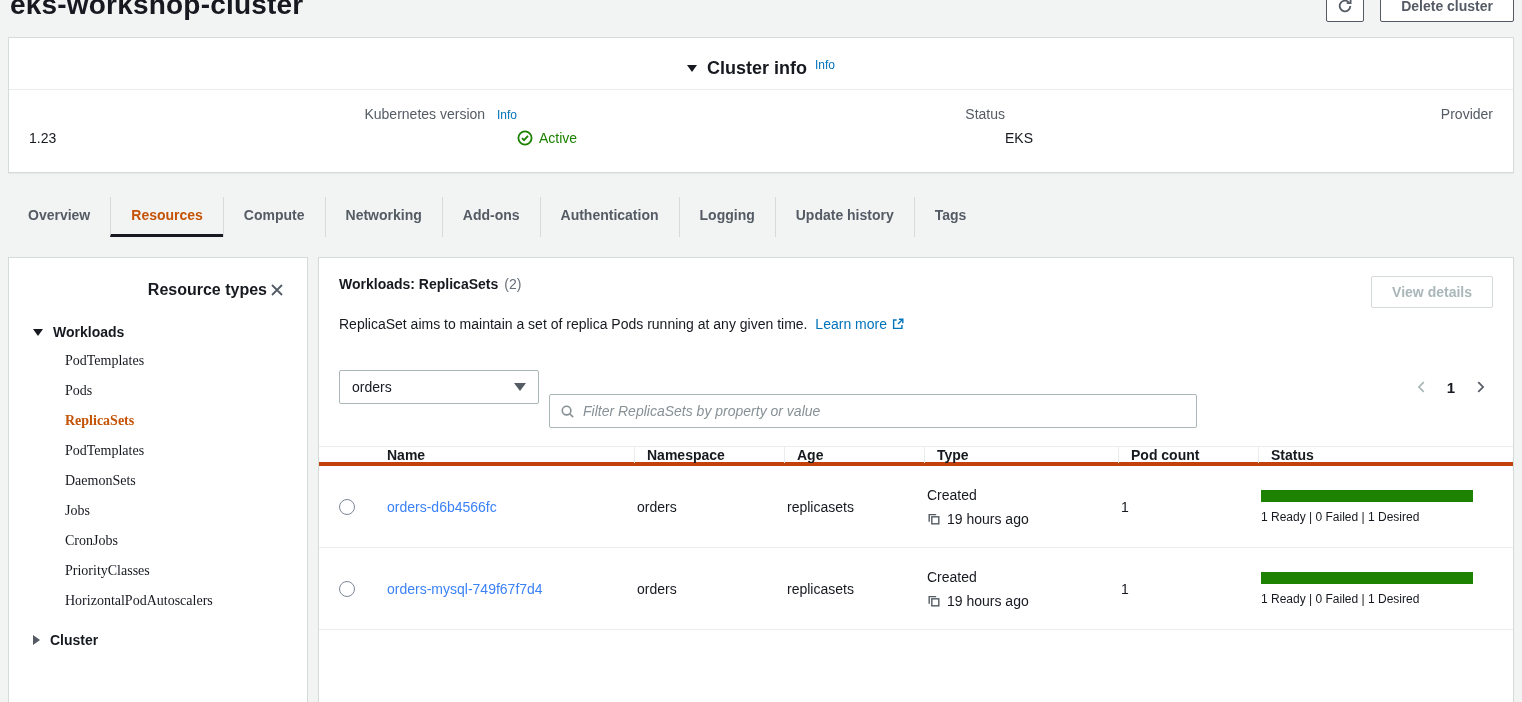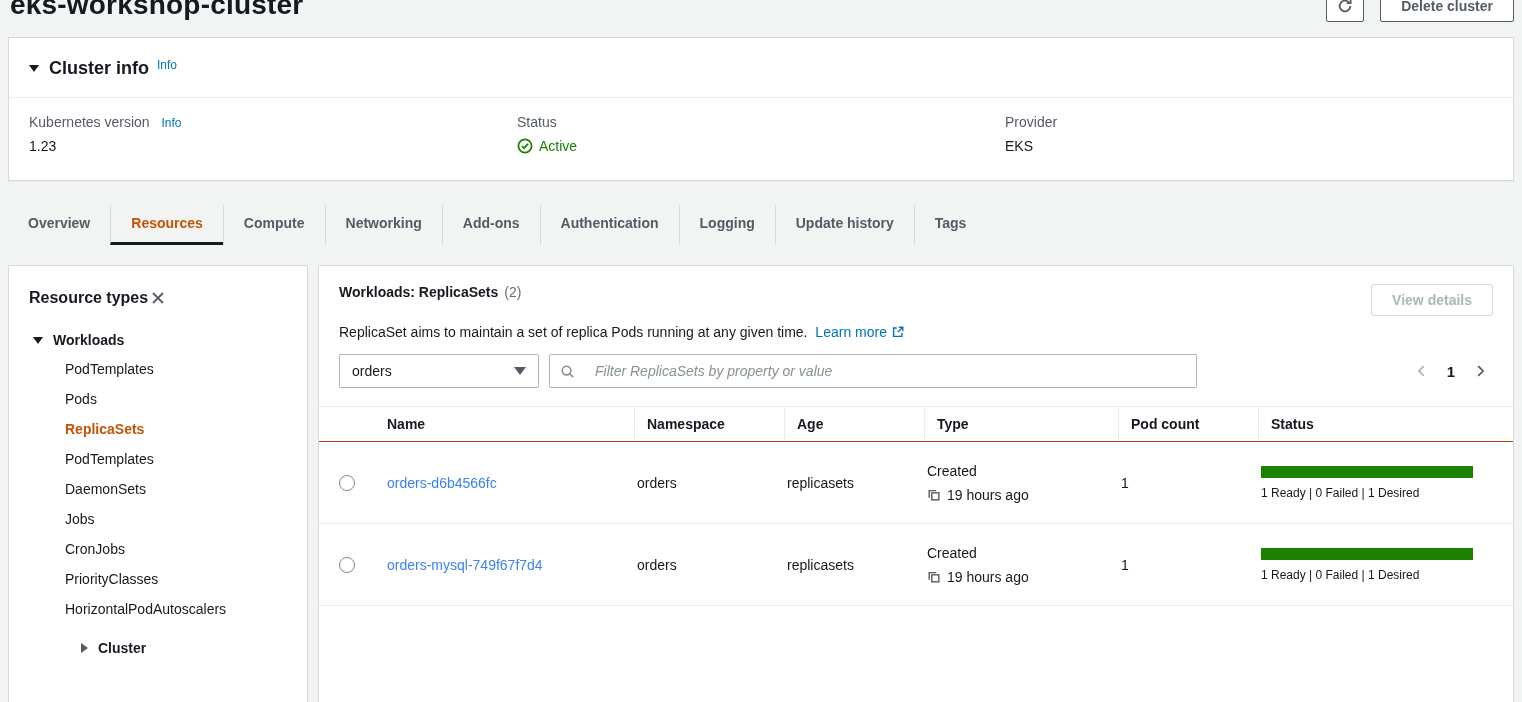--- a/index.html
+++ b/index.html
@@ -21,83 +21,83 @@
     height: 32px; background: #fff; border: 1px solid #545b64; border-radius: 2px;
     color: #545b64; font-weight: 700; font-size: 14px; cursor: pointer;
     font-family: "Liberation Sans", sans-serif;
   }
   .btn-icon { width: 38px; display: flex; align-items: center; justify-content: center; }
   .btn-normal { padding: 0 20px; }
   
   .card { background: #fff; border: 1px solid #d5dbdb; box-shadow: 0 1px 1px rgba(0,0,0,0.04); }
   
   .cluster-card { margin: 3px 8px 0; }
-  .ci-header { display: flex; align-items: center; padding: 20px 20px 18px; border-bottom: 1px solid #eaeded; }
+  .ci-header { display: flex; align-items: center; padding: 20px 20px 10px; border-bottom: 1px solid #eaeded; justify-content: center; }
   .caret-down { width: 0; height: 0; border-left: 5px solid transparent; border-right: 5px solid transparent; border-top: 7px solid #16191f; margin-right: 10px; }
   .caret-right { width: 0; height: 0; border-top: 5px solid transparent; border-bottom: 5px solid transparent; border-left: 7px solid #545b64; margin-right: 10px; }
   .ci-title { font-size: 18px; font-weight: 700; color: #16191f; }
   .info-link { font-size: 12px; color: #0073bb; margin-left: 8px; align-self: flex-start; cursor: pointer; text-decoration: none; }
   .ci-body { display: grid; grid-template-columns: 1fr 1fr 1fr; padding: 16px 20px 26px; }
-  .field-label { color: #545b64; font-size: 14px; }
+  .field-label { color: #545b64; font-size: 14px; text-align: right; }
   .field-value { margin-top: 8px; font-size: 14px; color: #16191f; }
   .status-value { display: flex; align-items: center; gap: 6px; color: #1d8102; }
   
   .tabs { display: flex; margin: 24px 8px 0; align-items: stretch; }
   .tab {
     padding: 10px 20px 14px; font-size: 14px; font-weight: 700; color: #545b64; cursor: pointer;
     white-space: nowrap;
   }
   .tab + .tab { border-left: 1px solid #d5dbdb; }
   .tab.selected { color: #c55305; padding-bottom: 11px; border-bottom: 3px solid #16191f; }
   
   .content { display: flex; gap: 10px; margin: 20px 8px 0; align-items: flex-start; }
   
   .sidebar { width: 300px; height: 560px; flex: none; }
-  .sb-header { display: flex; justify-content: flex-start; align-items: center; padding: 22px 20px 10px; }
+  .sb-header { display: flex; justify-content: flex-end; align-items: center; padding: 22px 20px 10px; }
   .sb-title { font-size: 16px; font-weight: 700; }
   .close-btn { background: none; border: none; cursor: pointer; color: #545b64; display: flex; padding: 2px; }
   .sb-tree { padding: 14px 20px 0 24px; }
   .sb-group { display: flex; align-items: center; font-weight: 700; font-size: 14px; color: #16191f; cursor: pointer; }
-  .sb-items { margin: 6px 0 0 32px; list-style: none; }
+  .sb-items { margin: 6px 0 0 32px; list-style: none; font-family: Liberation Serif, serif; }
   .sb-items li { padding: 6px 0; font-size: 14px; color: #16191f; cursor: pointer; line-height: 18px; }
   .sb-items li.selected { color: #c55305; font-weight: 700; }
-  .sb-group.collapsed { margin-top: 16px; margin-left: 48px; }
+  .sb-group.collapsed { margin-top: 16px; }
   
   .main { flex: 1; height: 560px; overflow: hidden; }
   .main-header { display: flex; justify-content: space-between; align-items: flex-start; padding: 18px 20px 0; }
   .main-title { font-size: 14px; font-weight: 700; }
   .main-count { font-weight: 400; color: #687078; margin-left: 6px; }
   .btn-disabled { border-color: #d5dbdb; color: #aab7b8; cursor: default; }
   .main-desc { padding: 8px 20px 0; font-size: 14px; color: #16191f; }
   .learn-more { color: #0073bb; text-decoration: none; cursor: pointer; display: inline-flex; align-items: center; gap: 4px; margin-left: 4px; }
   
   .filter-row { display: flex; align-items: center; padding: 14px 20px 18px; }
   .dropdown {
     width: 200px; height: 34px; border: 1px solid #aab7b8; border-radius: 2px; background: #fff;
     display: flex; align-items: center; justify-content: space-between; padding: 0 12px; cursor: pointer;
   }
   .dropdown-caret { width: 0; height: 0; border-left: 6px solid transparent; border-right: 6px solid transparent; border-top: 8px solid #545b64; }
   .search-box {
     margin-left: 10px; width: 648px; height: 34px; border: 1px solid #aab7b8; border-radius: 2px; background: #fff;
-    display: flex; align-items: center; padding: 0 10px; gap: 20px;
+    display: flex; align-items: center; padding: 0 10px; gap: 8px; margin-top: 48px;
   }
   .search-box input {
     border: none; outline: none; flex: 1; font-size: 14px; font-style: italic; color: #16191f;
     font-family: "Liberation Sans", sans-serif; background: transparent;
   }
   .search-box input::placeholder { color: #879196; font-style: italic; }
   .pagination { margin-left: auto; display: flex; align-items: center; gap: 18px; padding-right: 6px; }
   .page-num { font-weight: 700; font-size: 15px; color: #16191f; }
   .pg-chev { background: none; border: none; cursor: pointer; display: flex; padding: 0; }
   
   .tbl-head, .tbl-row {
     display: grid;
     grid-template-columns: 56px 250px 150px 140px 194px 140px 1fr;
   }
-  .tbl-head { border-top: 1px solid #eaeded; border-bottom: 1px solid #c2410c; height: 36px; align-items: center; }
+  .tbl-head { border-top: 1px solid #eaeded; border-bottom: 4px solid #c2410c; height: 20px; align-items: center; }
   .th { font-weight: 700; color: #16191f; font-size: 14px; padding-left: 12px; height: 100%; display: flex; align-items: center; }
   .tbl-head > .th:nth-child(n+3) { border-left: 1px solid #eaeded; margin-left: 9px; }
   .tbl-row { height: 82px; align-items: center; border-bottom: 1px solid #eaeded; }
   .td { padding-left: 12px; font-size: 14px; color: #16191f; }
   .td-radio { display: flex; justify-content: center; padding-left: 0; }
   .radio {
     width: 16px; height: 16px; border: 1px solid #7d8998; border-radius: 50%; background: #fff;
     display: inline-block; cursor: pointer;
   }
   .name-link { color: #3b82f6; text-decoration: none; cursor: pointer; }

